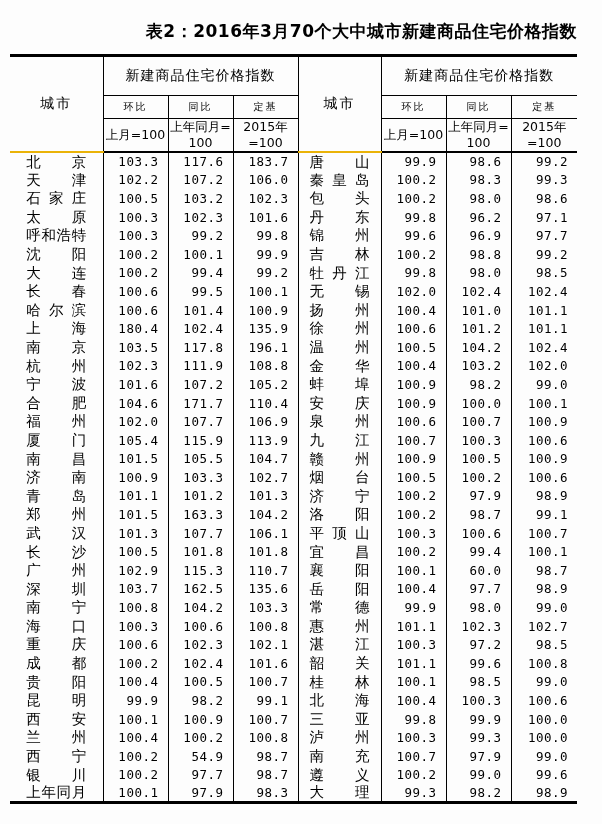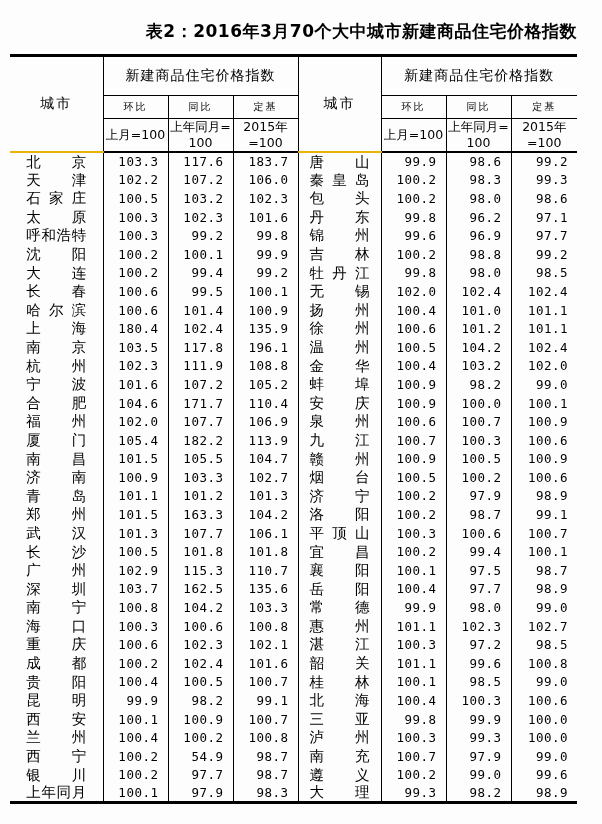--- a/index.html
+++ b/index.html
@@ -293,21 +293,21 @@
           </td>
           <td class="num bl">100.6</td>
           <td class="num bl">100.7</td>
           <td class="num bl">100.9</td>
         </tr>
         <tr>
           <td class="city">
             <span class="j">厦门</span>
           </td>
           <td class="num bl">105.4</td>
-          <td class="num bl">182.2</td>
+          <td class="num bl">115.9</td>
           <td class="num bl">113.9</td>
           <td class="city bl">
             <span class="j">九江</span>
           </td>
           <td class="num bl">100.7</td>
           <td class="num bl">100.3</td>
           <td class="num bl">100.6</td>
         </tr>
         <tr>
           <td class="city">
@@ -397,21 +397,21 @@
           <td class="city">
             <span class="j">广州</span>
           </td>
           <td class="num bl">102.9</td>
           <td class="num bl">115.3</td>
           <td class="num bl">110.7</td>
           <td class="city bl">
             <span class="j">襄阳</span>
           </td>
           <td class="num bl">100.1</td>
-          <td class="num bl">97.5</td>
+          <td class="num bl">60.0</td>
           <td class="num bl">98.7</td>
         </tr>
         <tr>
           <td class="city">
             <span class="j">深圳</span>
           </td>
           <td class="num bl">103.7</td>
           <td class="num bl">162.5</td>
           <td class="num bl">135.6</td>
           <td class="city bl">

